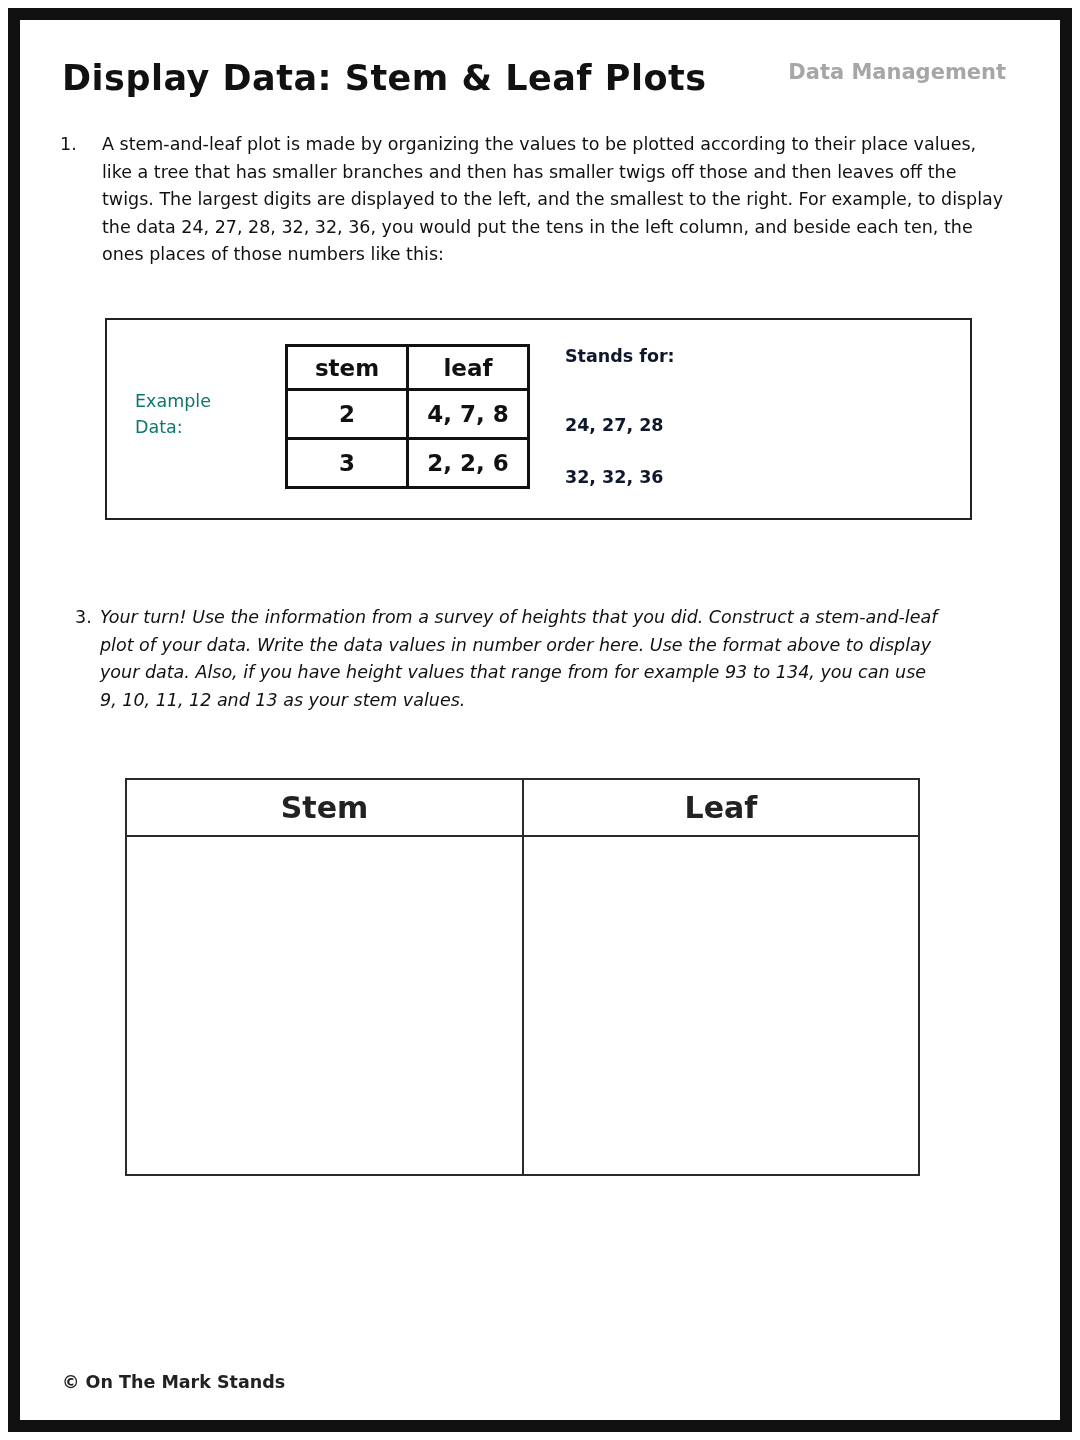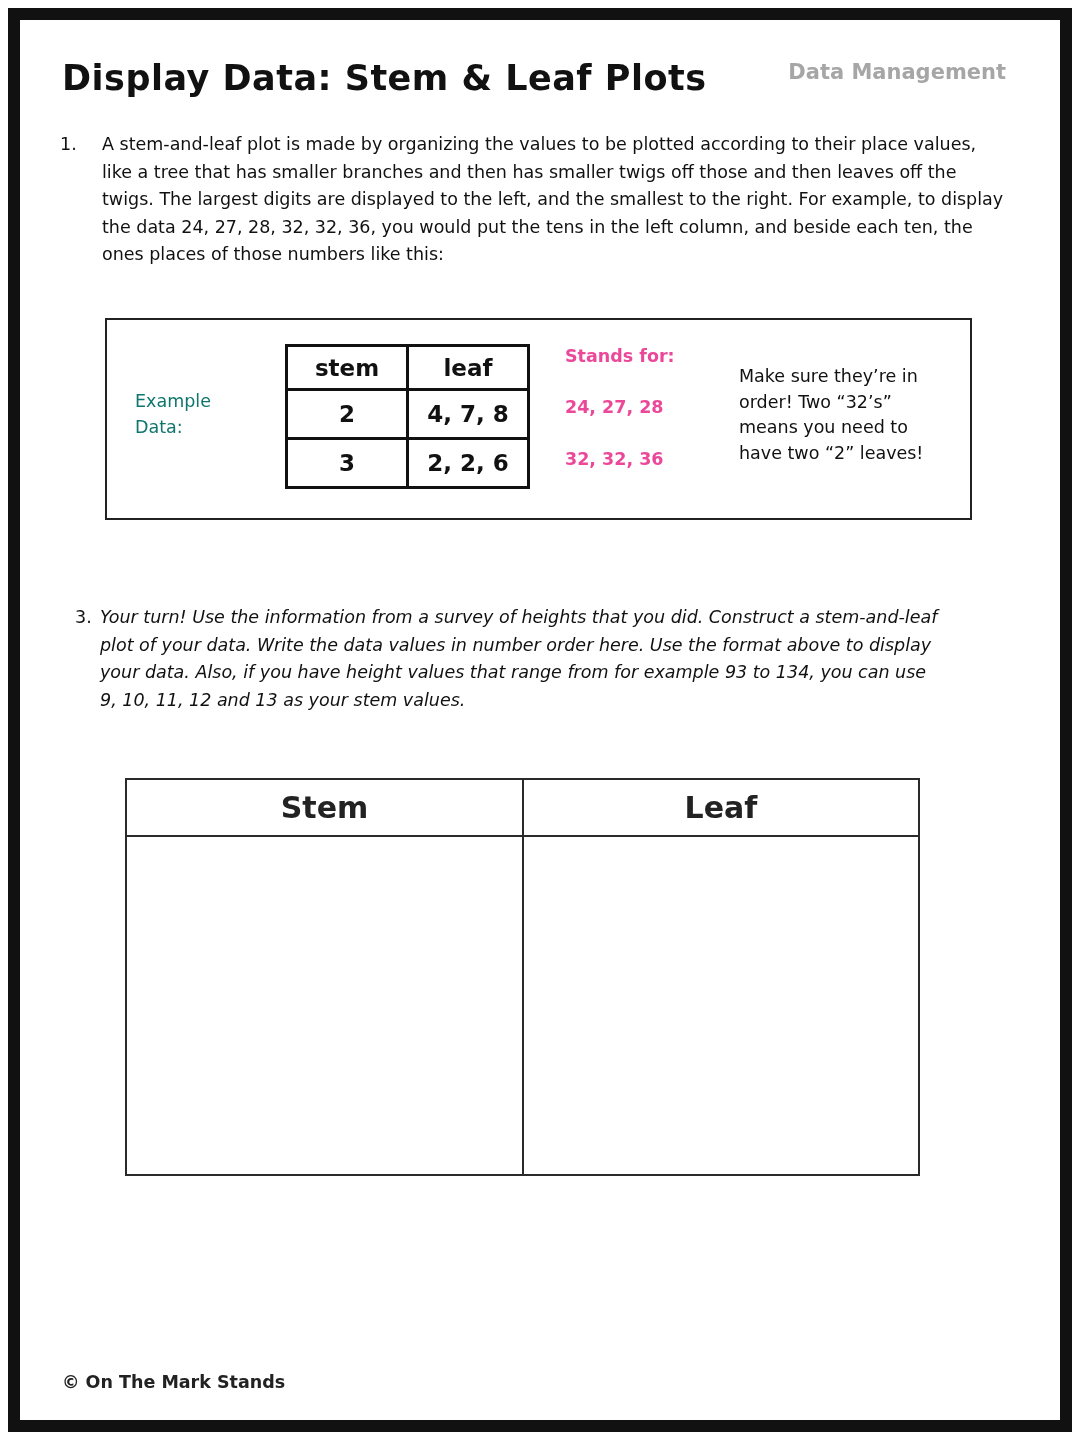--- a/index.html
+++ b/index.html
@@ -64,24 +64,24 @@
     border: 3px solid #111;
     text-align: center;
     font-weight: 700;
   }
   .mini-table th { width: 121px; height: 44px; font-size: 23px; }
   .mini-table td { height: 49px; font-size: 23px; }
   .stands-block {
     position: absolute;
     left: 458px; top: 26px;
     font-size: 17.5px;
-    color: #ec4899;
+    color: #0f172a;
   }
   .stands-label { font-weight: 600; }
-  .stands-v1 { margin-top: 31px; font-weight: 600; }
+  .stands-v1 { margin-top: 49px; font-weight: 600; }
   .stands-v2 { margin-top: 32px; font-weight: 600; }
   .example-note {
     position: absolute;
     left: 632px; top: 44px;
     width: 212px;
     font-size: 17.5px;
     line-height: 25.5px;
     color: #111;
   }
 
@@ -142,21 +142,20 @@
       </tr>
     </tbody>
   </table>
 
   <div class="stands-block">
     <div class="stands-label">Stands for:</div>
     <div class="stands-v1">24, 27, 28</div>
     <div class="stands-v2">32, 32, 36</div>
   </div>
 
-  <div class="example-note">Make sure they’re in order! Two “32’s” means you need to have two “2” leaves!</div>
 </div>
 
 <div class="q-item q3-num">3.</div>
 <div class="q-item q3-text">Your turn! Use the information from a survey of heights that you did. Construct a stem-and-leaf plot of your data. Write the data values in number order here. Use the format above to display your data. Also, if you have height values that range from for example 93 to 134, you can use 9, 10, 11, 12 and 13 as your stem values.</div>
 
 <div class="big-table">
   <div class="hcell left">Stem</div>
   <div class="hcell">Leaf</div>
   <div class="bcell left"></div>
   <div class="bcell"></div>

